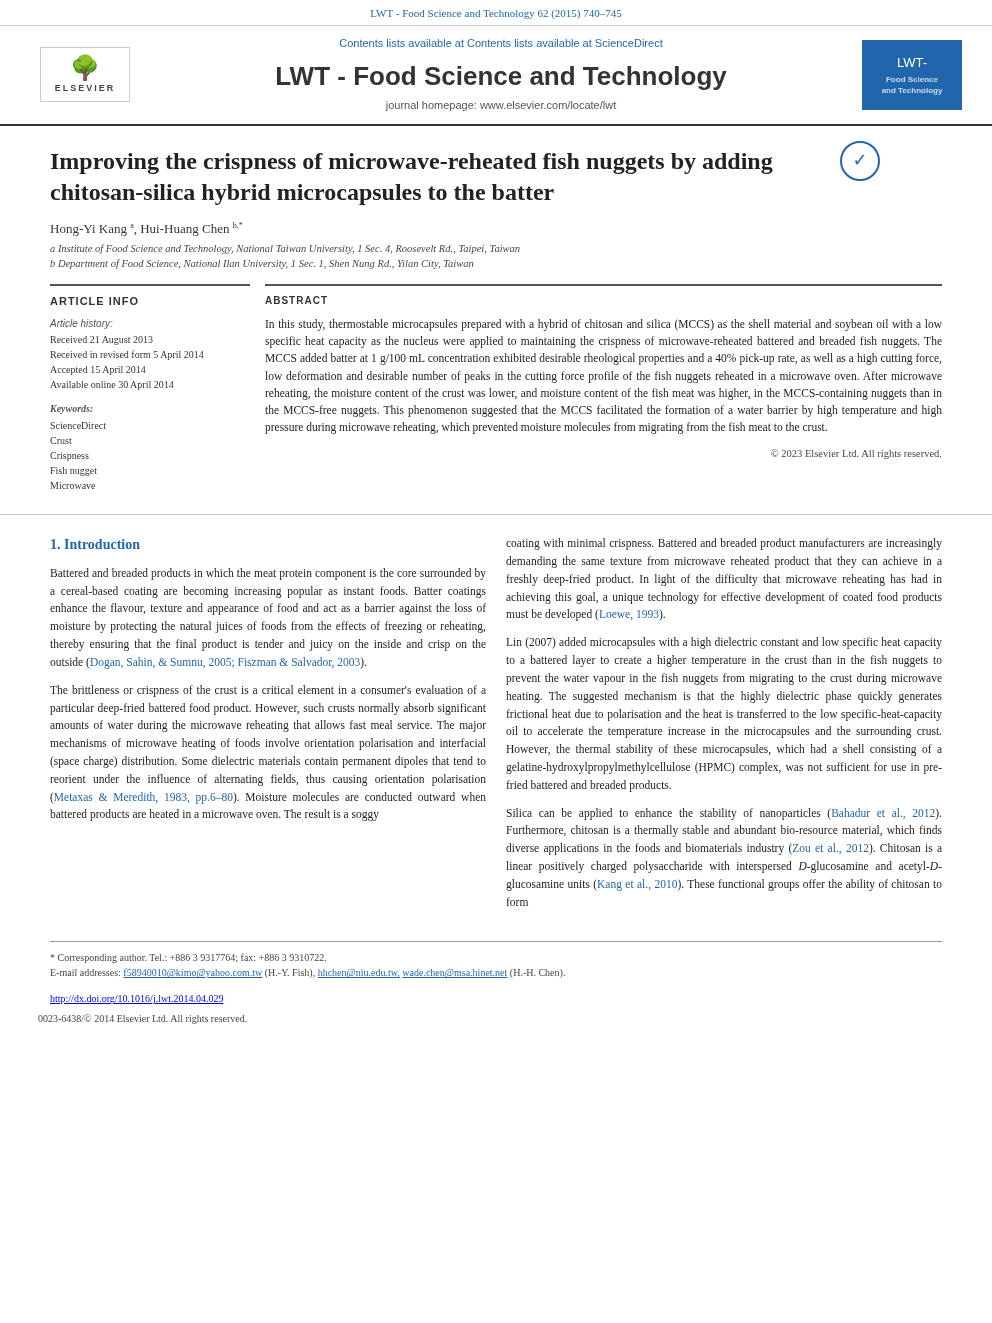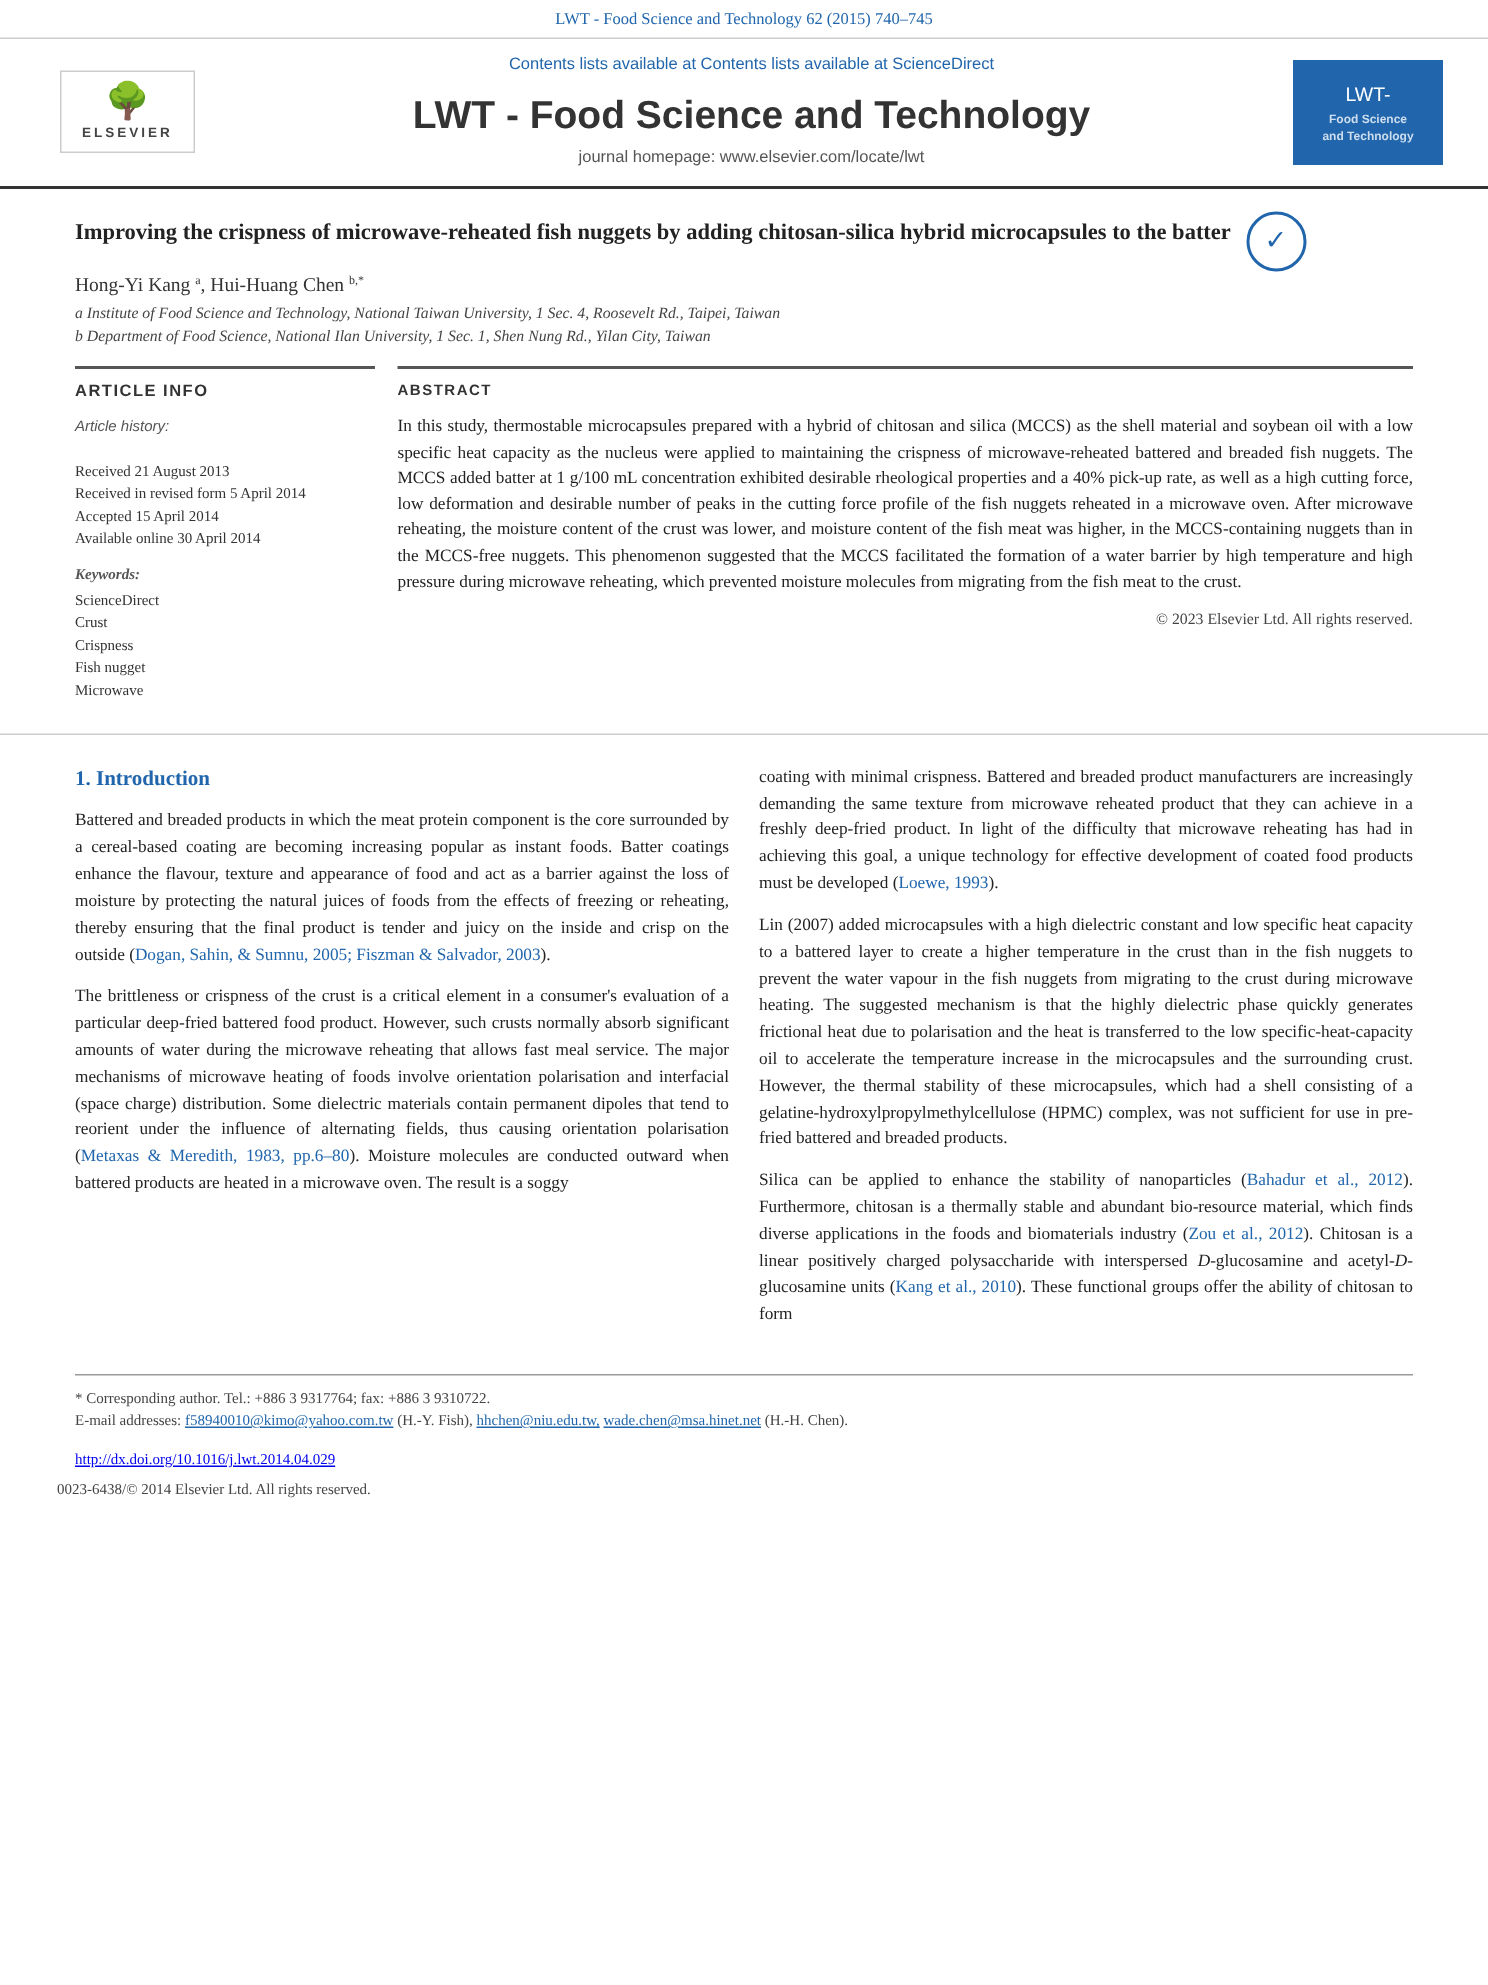--- a/index.html
+++ b/index.html
@@ -113,21 +113,21 @@
       margin-top: 2px;
     }
 
     
     .article-area {
       padding: 20px 50px 20px 50px;
       border-bottom: 1px solid #ccc;
     }
 
     .article-title {
-      font-size: 15px;
+      font-size: 24px;
       font-weight: bold;
       color: #222;
       line-height: 1.3;
       margin-bottom: 12px;
       max-width: 780px;
     }
     .crossmark {
       float: right;
       width: 40px;
       height: 40px;
@@ -173,21 +173,21 @@
       text-transform: uppercase;
       letter-spacing: 1px;
       color: #333;
       margin-bottom: 8px;
       font-family: Arial, sans-serif;
     }
     .history-label {
       font-size: 10px;
       color: #555;
       font-style: italic;
-      margin-bottom: 16px;
+      margin-bottom: 2px;
       font-family: Arial, sans-serif;
     }
     .history-item {
       font-size: 10px;
       color: #333;
       margin-bottom: 1px;
     }
     .keywords-section {
       margin-top: 10px;
     }

